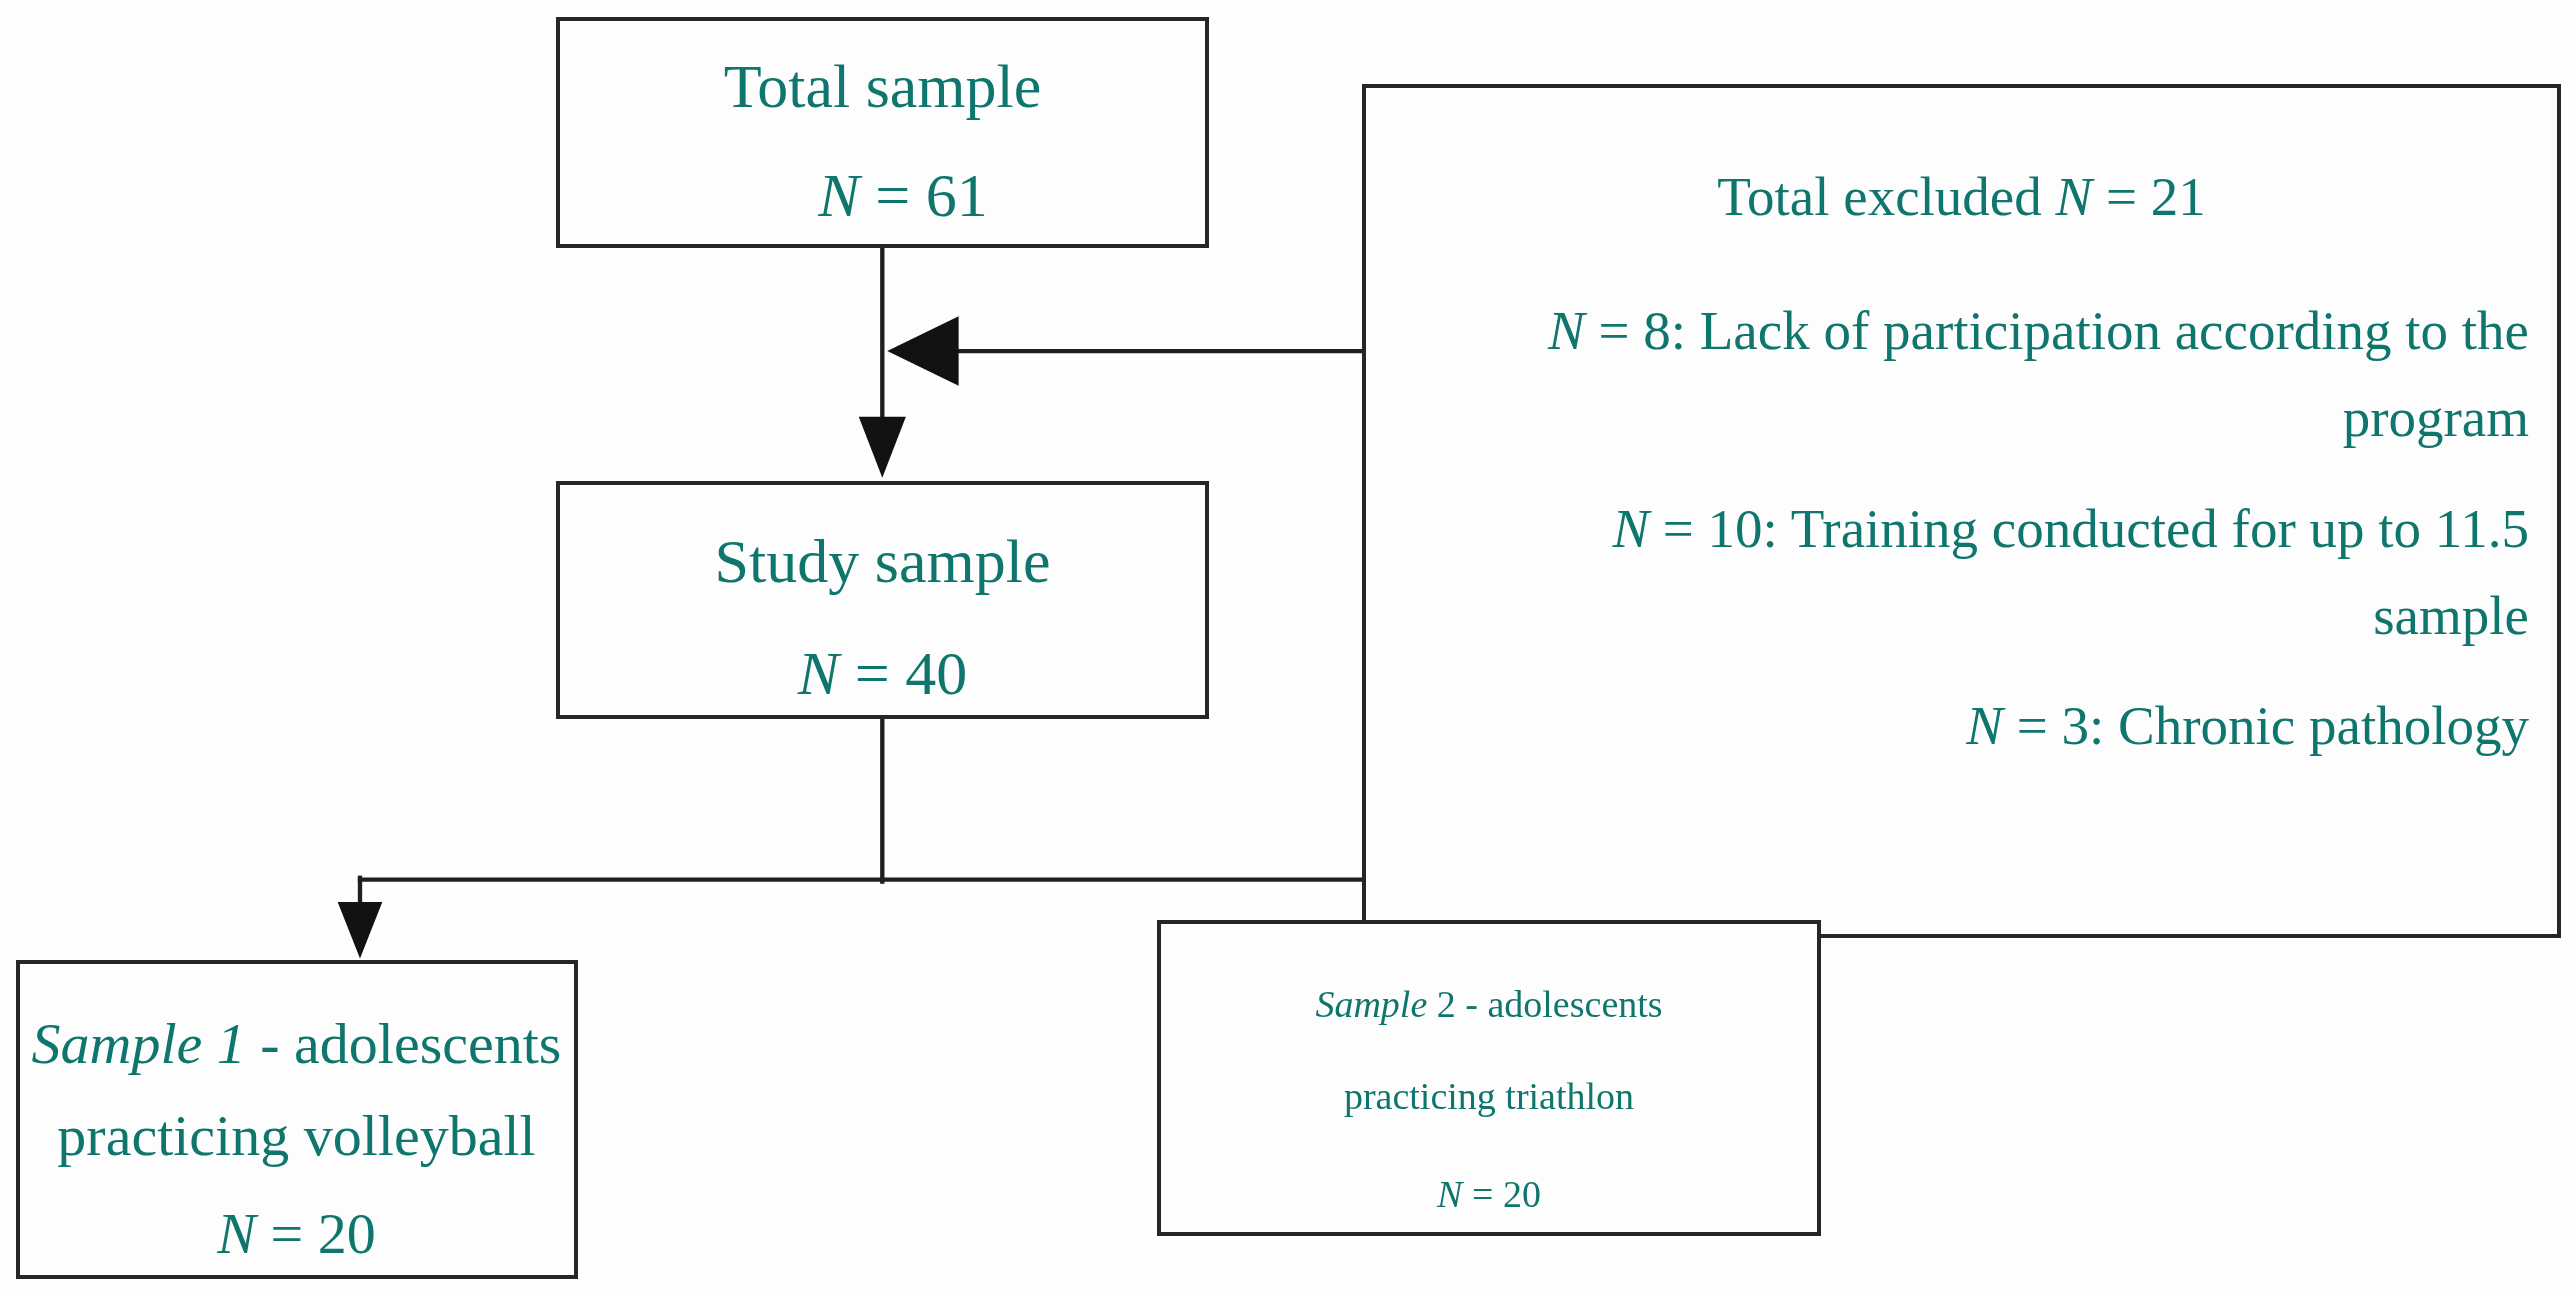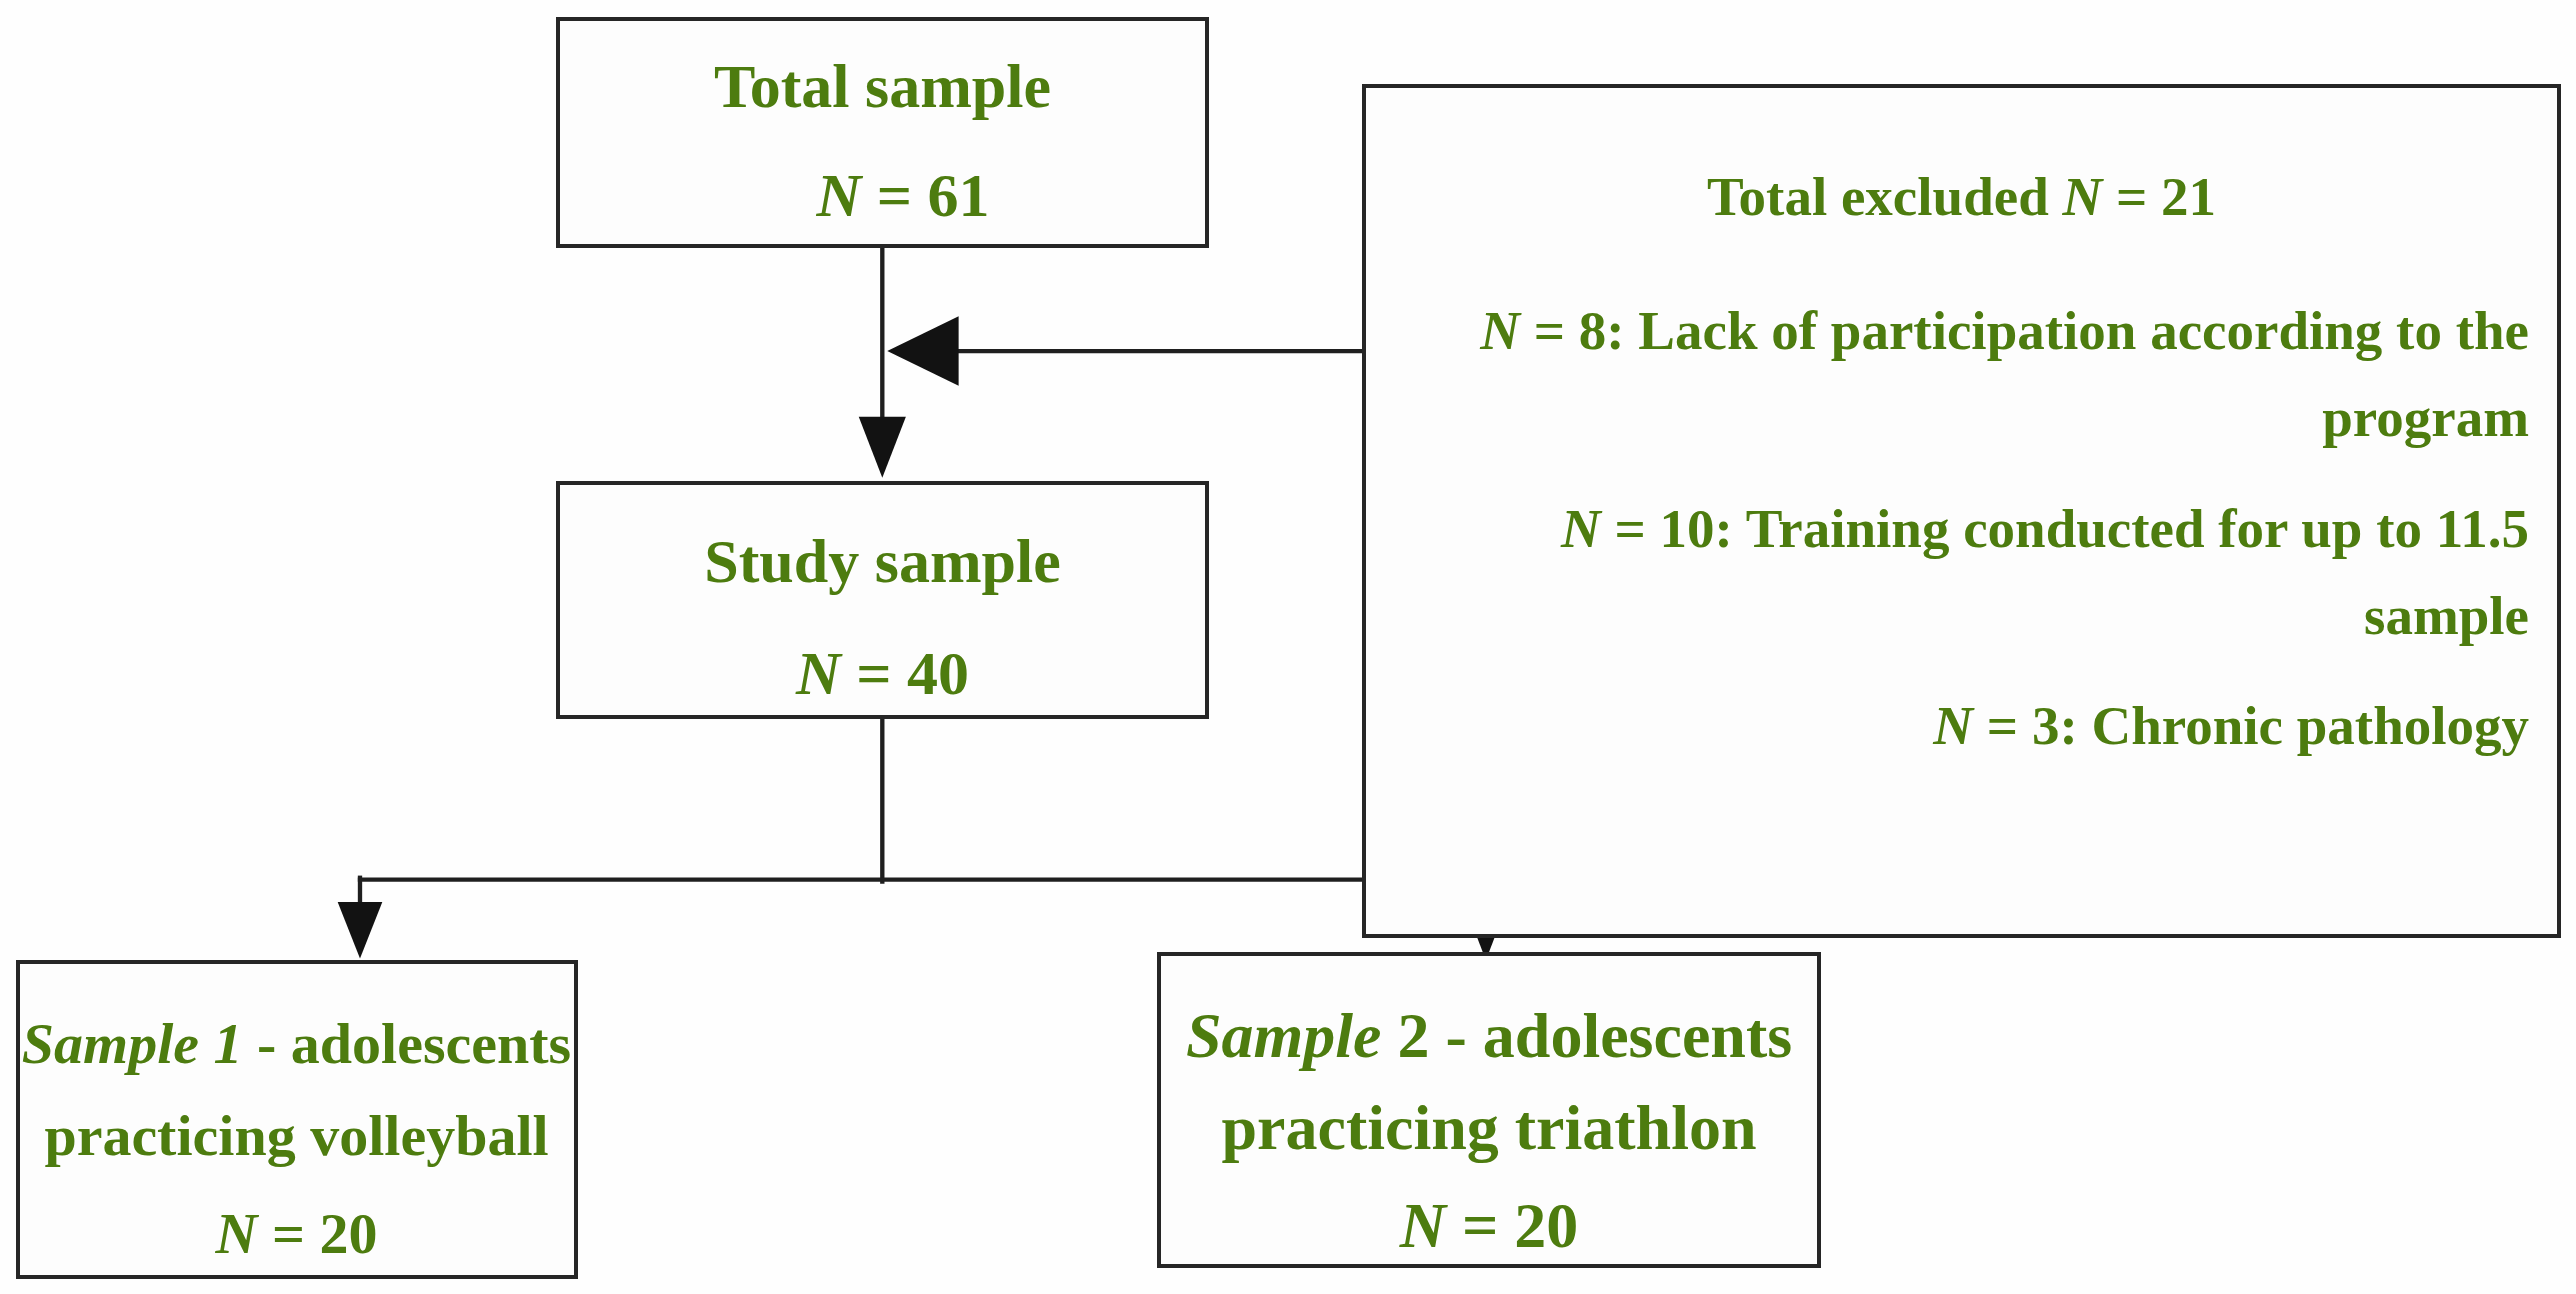--- a/index.html
+++ b/index.html
@@ -20,22 +20,22 @@
   #connectors{
     position:absolute;
     left:0;top:0;
     width:2576px;height:1294px;
   }
   .box{
     position:absolute;
     box-sizing:border-box;
     border:4.3px solid #262626;
     background:#fdfdfd;
-    color:#4d7c0f;
-    font-weight:bold;
+    color:#0f766e;
+    font-weight:normal;
   }
   .center-text{ text-align:center; }
   .line{ white-space:nowrap; }
   
   .box-total{
     left:556px; top:17.4px; width:653px; height:231px;
     font-size:62px; line-height:90px; padding-top:20px;
   }
   .box-study{
     left:556px; top:481px; width:653px; height:238px;
@@ -50,22 +50,22 @@
     padding:65px 28px 0 28px;
   }
   .box-excluded .ex-title{ text-align:center; margin-bottom:47px; }
   .box-excluded .ex-item{ margin-bottom:23.6px; text-align:right; }
   
   .box-sample1{
     left:15.5px; top:960px; width:562px; height:319px;
     font-size:58px; line-height:92px; padding-top:34px;
   }
   .box-sample2{
-    left:1157px; top:952px; width:664px; height:316px;
-    font-size:64px; line-height:92px; padding-top:34px;
+    left:1157px; top:920px; width:664px; height:316px;
+    font-size:38px; line-height:92px; padding-top:34px;
   }
   .box-sample1 .n-line,.box-sample2 .n-line{ margin-top:6.2px; }
   .it{ font-style:italic; }
   .stroke{ stroke:#1f1f1f; stroke-width:7; fill:none; stroke-linecap:square; }
   .head{ fill:#121212; stroke:none; }
 </style>
 </head>
 <body>
 
 <div id="canvas">

